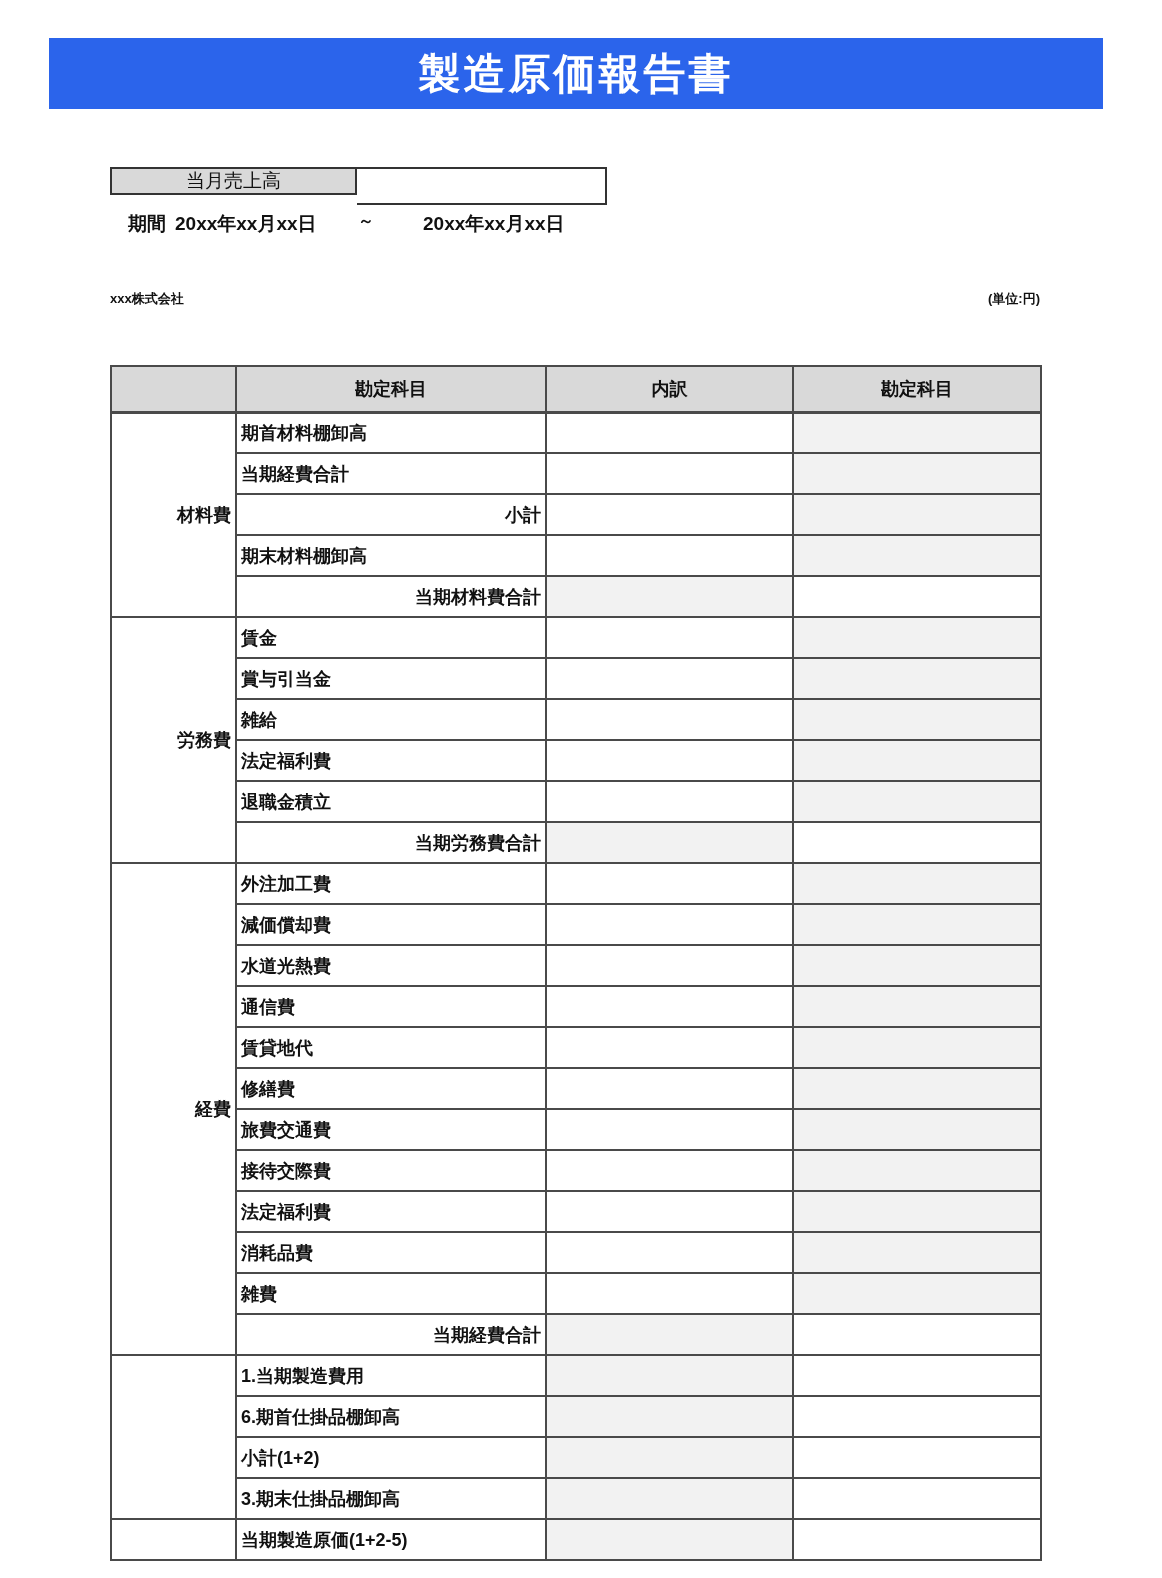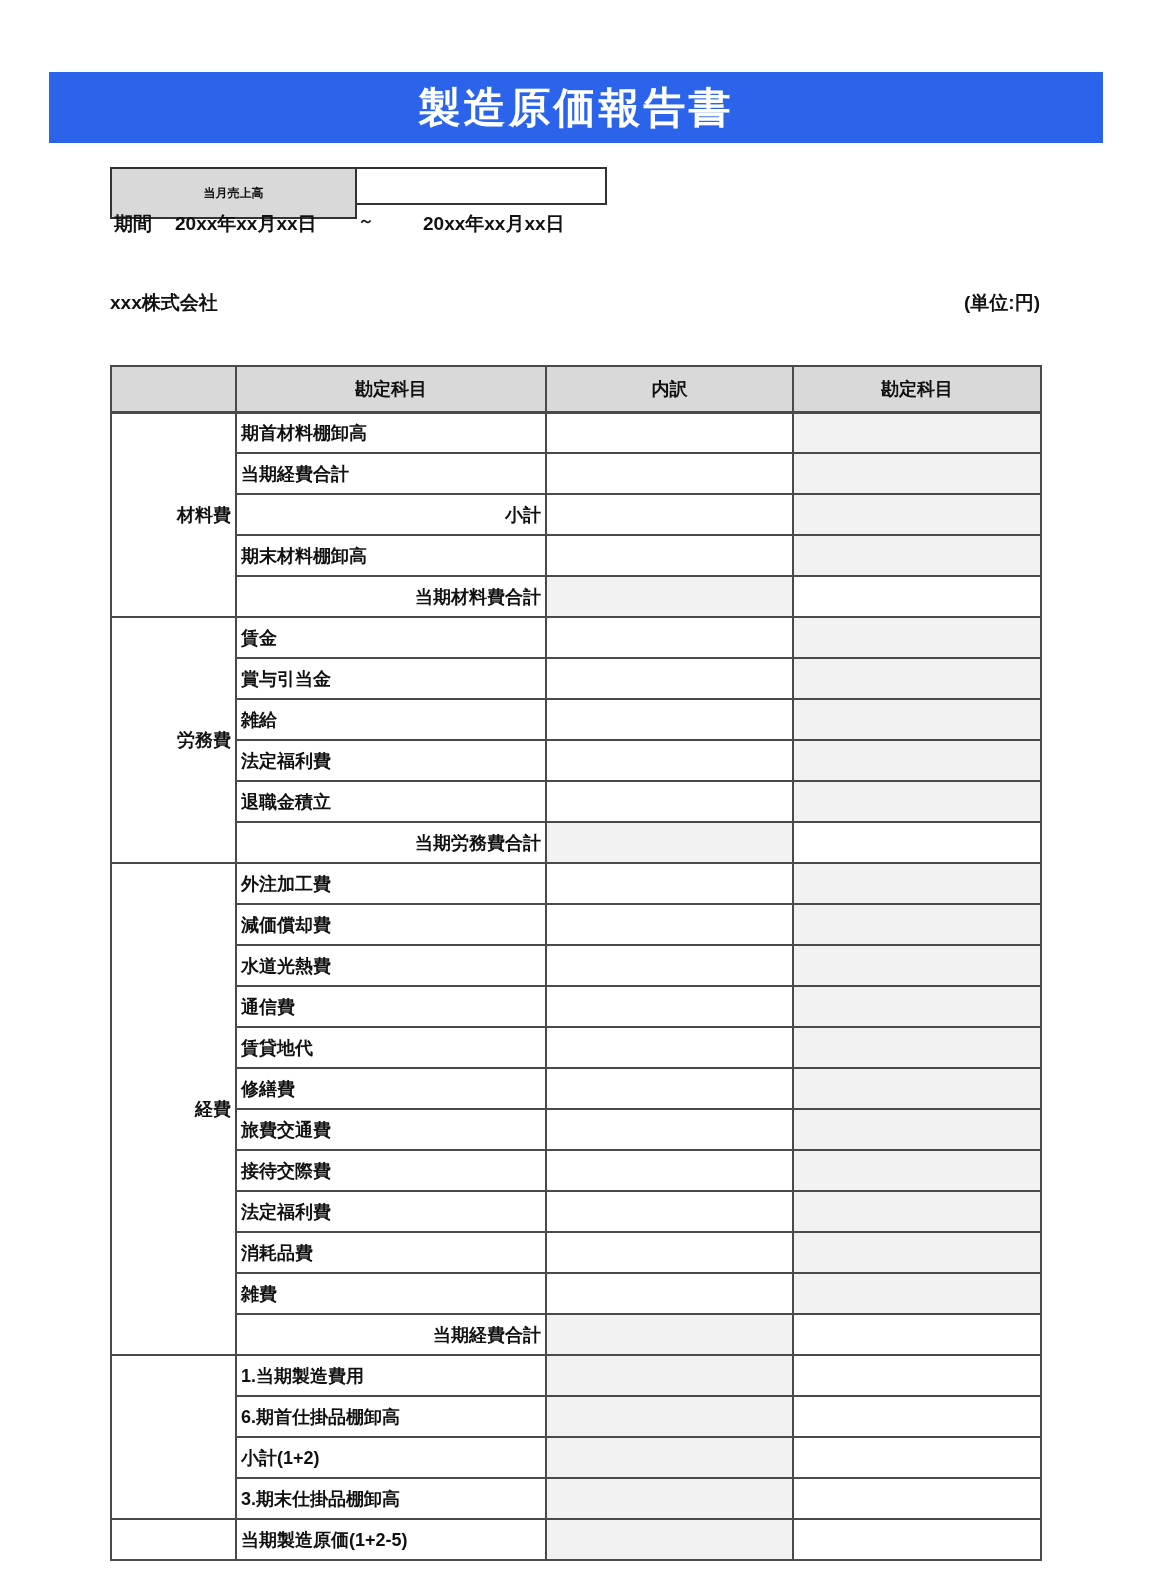--- a/index.html
+++ b/index.html
@@ -11,51 +11,51 @@
     --text:#111111;
   }
   *{box-sizing:border-box;}
   html,body{margin:0;padding:0;}
   body{
     width:1162px;height:1578px;position:relative;background:#ffffff;
     font-family:"Liberation Sans","DejaVu Sans",sans-serif;color:var(--text);
   }
   .banner{
     position:absolute;left:49px;top:38px;width:1054px;height:71px;
-    background:var(--banner);display:flex;align-items:center;justify-content:center;margin-top:34px;
+    background:var(--banner);display:flex;align-items:center;justify-content:center;
   }
   .banner .title{
     color:#ffffff;font-size:42px;font-weight:700;letter-spacing:3px;white-space:nowrap;
   }
   .sales-box{
     position:absolute;left:110px;top:167px;display:flex;
   }
   .sales-box .label-cell{
-    width:247px;height:52px;background:var(--head-gray);
+    width:247px;height:28px;background:var(--head-gray);
     border:2px solid var(--border-dark);
     display:flex;align-items:center;justify-content:center;
-    font-size:12px;font-weight:700;
+    font-size:19px;font-weight:400;
   }
   .sales-box .value-cell{
     width:250px;height:38px;background:#ffffff;
     border:2px solid var(--border-dark);border-left:none;
   }
   .period-row{
     position:absolute;left:110px;top:211px;width:600px;height:26px;
     font-size:19px;font-weight:700;
   }
   .period-row span{position:absolute;top:0;white-space:nowrap;}
-  .period-label{left:4px;}
+  .period-label{left:18px;}
   .period-start{left:65px;}
   .period-tilde{left:248px;font-size:16px;top:-4px;}
   .period-end{left:313px;}
   .company-row{
     position:absolute;left:110px;top:290px;width:930px;
     display:flex;justify-content:space-between;align-items:flex-end;
-    font-size:19px;font-weight:700;
+    font-size:13px;font-weight:700;
   }
   table.cost{
     position:absolute;left:110px;top:325px;width:930px;
     border-collapse:collapse;table-layout:fixed;margin-top:40px;
   }
   table.cost th,table.cost td{
     border:2px solid var(--border);
     font-size:18px;font-weight:700;color:var(--text);
     padding:0 4px;overflow:hidden;white-space:nowrap;
   }

